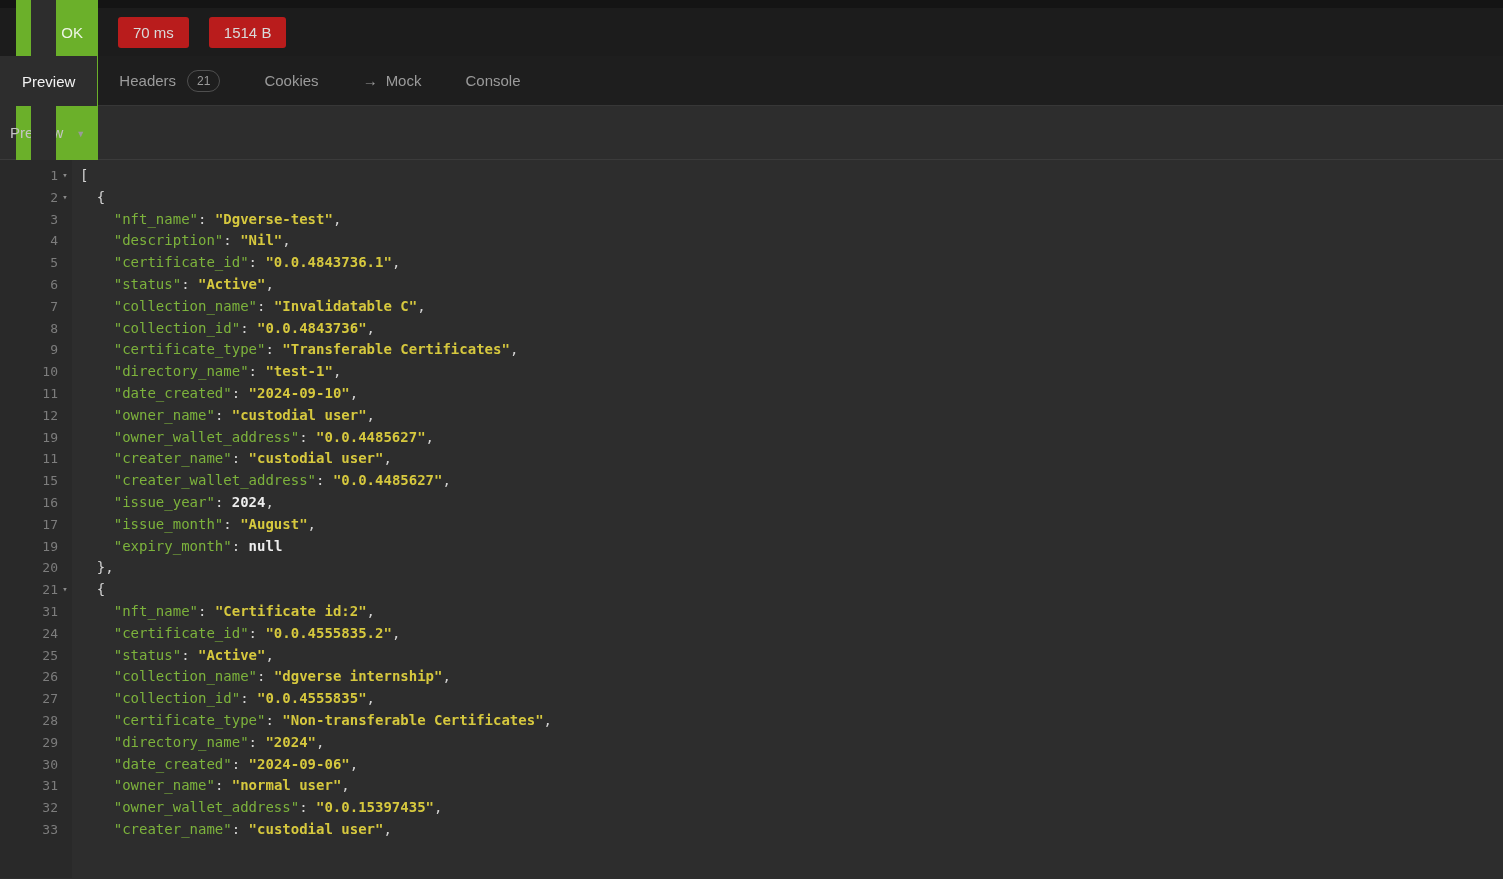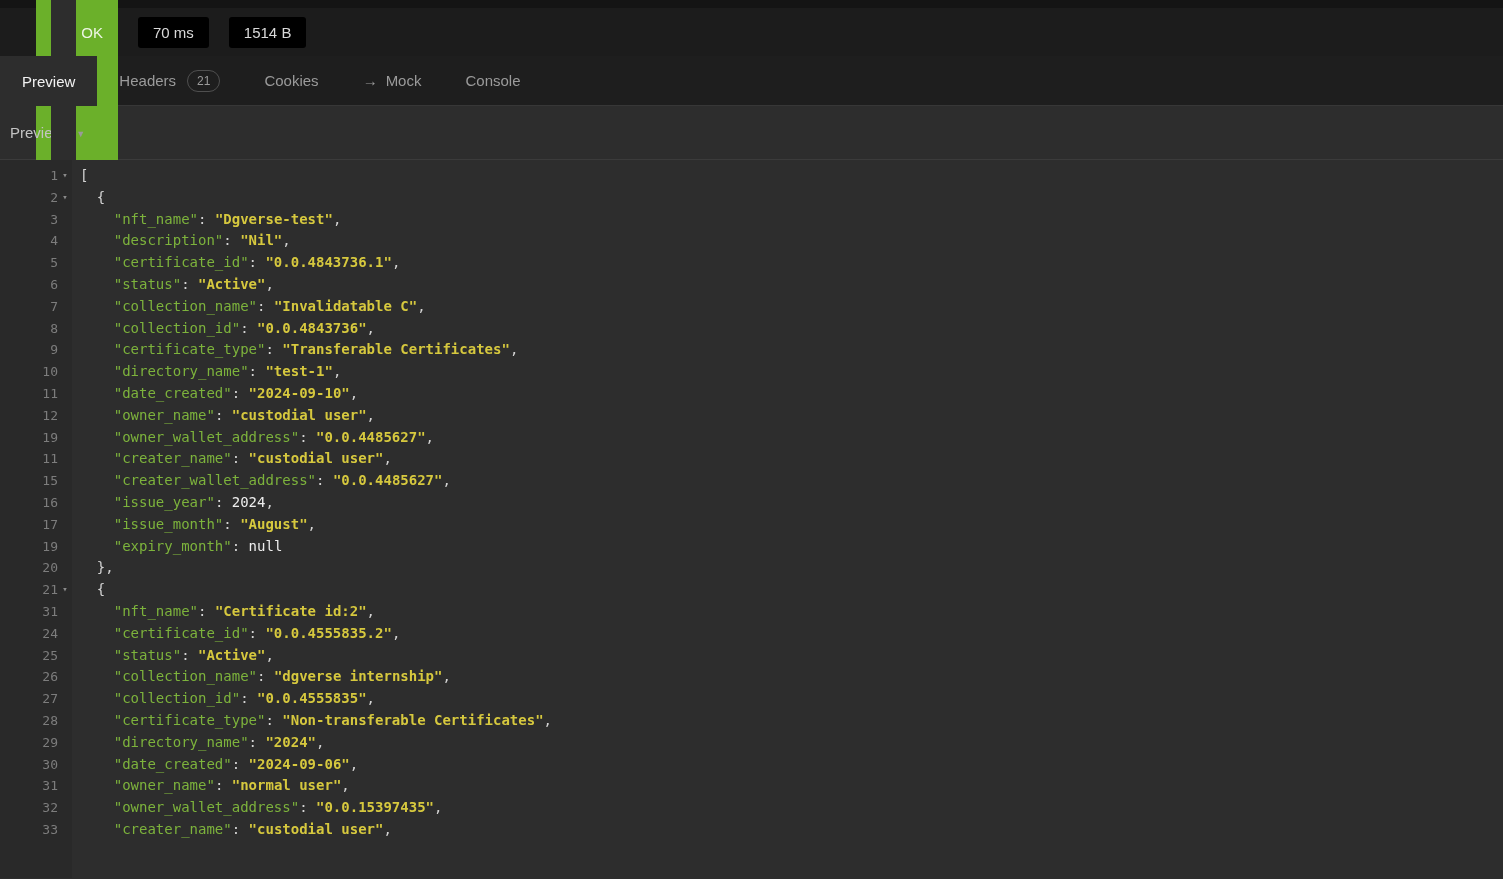--- a/index.html
+++ b/index.html
@@ -7,25 +7,25 @@
   .app {
     width:1503px; height:879px; overflow:hidden; position:relative;
     font-family:"Liberation Sans", sans-serif; background:#2d2d2d;
   }
   
   .top-strip { height:8px; background:#141414; }
 
   
   .status-row {
     height:48px; background:#1c1c1c; display:flex; align-items:center;
-    padding-left:36px; gap:20px;
+    padding-left:16px; gap:20px;
   }
   .badge {
     display:inline-flex; align-items:center; padding:7px 15px;
-    border-radius:3px; font-size:15px; color:#d9d9d9; background:#000000;
+    border-radius:3px; font-size:15px; color:#d9d9d9; background:#b91c1c;
     white-space:nowrap;
   }
   .badge.status { background:#6bb02a; color:#fff; }
   .badge.status .code { font-weight:bold; margin-right:5px; }
   .badge.status .text { color:rgba(255,255,255,0.88); }
 
   
   .tab-row {
     height:50px; background:#1e1e1e; display:flex; align-items:stretch;
     border-bottom:1px solid #373737;
@@ -56,21 +56,21 @@
   }
   .gutter-strip { position:absolute; left:0; top:0; bottom:0; width:72px; background:#292929; }
   .lines { position:relative; padding-top:5px; }
   .cm-line { display:flex; height:21.8px; line-height:21.8px; white-space:pre; }
   .gutter-cell { width:72px; flex:none; display:flex; }
   .line-num { width:58px; text-align:right; color:#7d7d7d; font-size:13px; }
   .fold { width:14px; text-align:center; color:#8a8a8a; font-size:9px; cursor:pointer; }
   .line-content { padding-left:8px; }
   .tok-k { color:#7db33c; }
   .tok-s { color:#d6c83e; font-weight:bold; }
-  .tok-n { color:#ededed; font-weight:normal; }
+  .tok-n { color:#ededed; font-weight:bold; }
   .tok-p { color:#d4d4d4; }
 </style>
 </head>
 <body>
 
 <div class="app">
 
   <div class="top-strip"></div>
 
   <div class="status-row">

